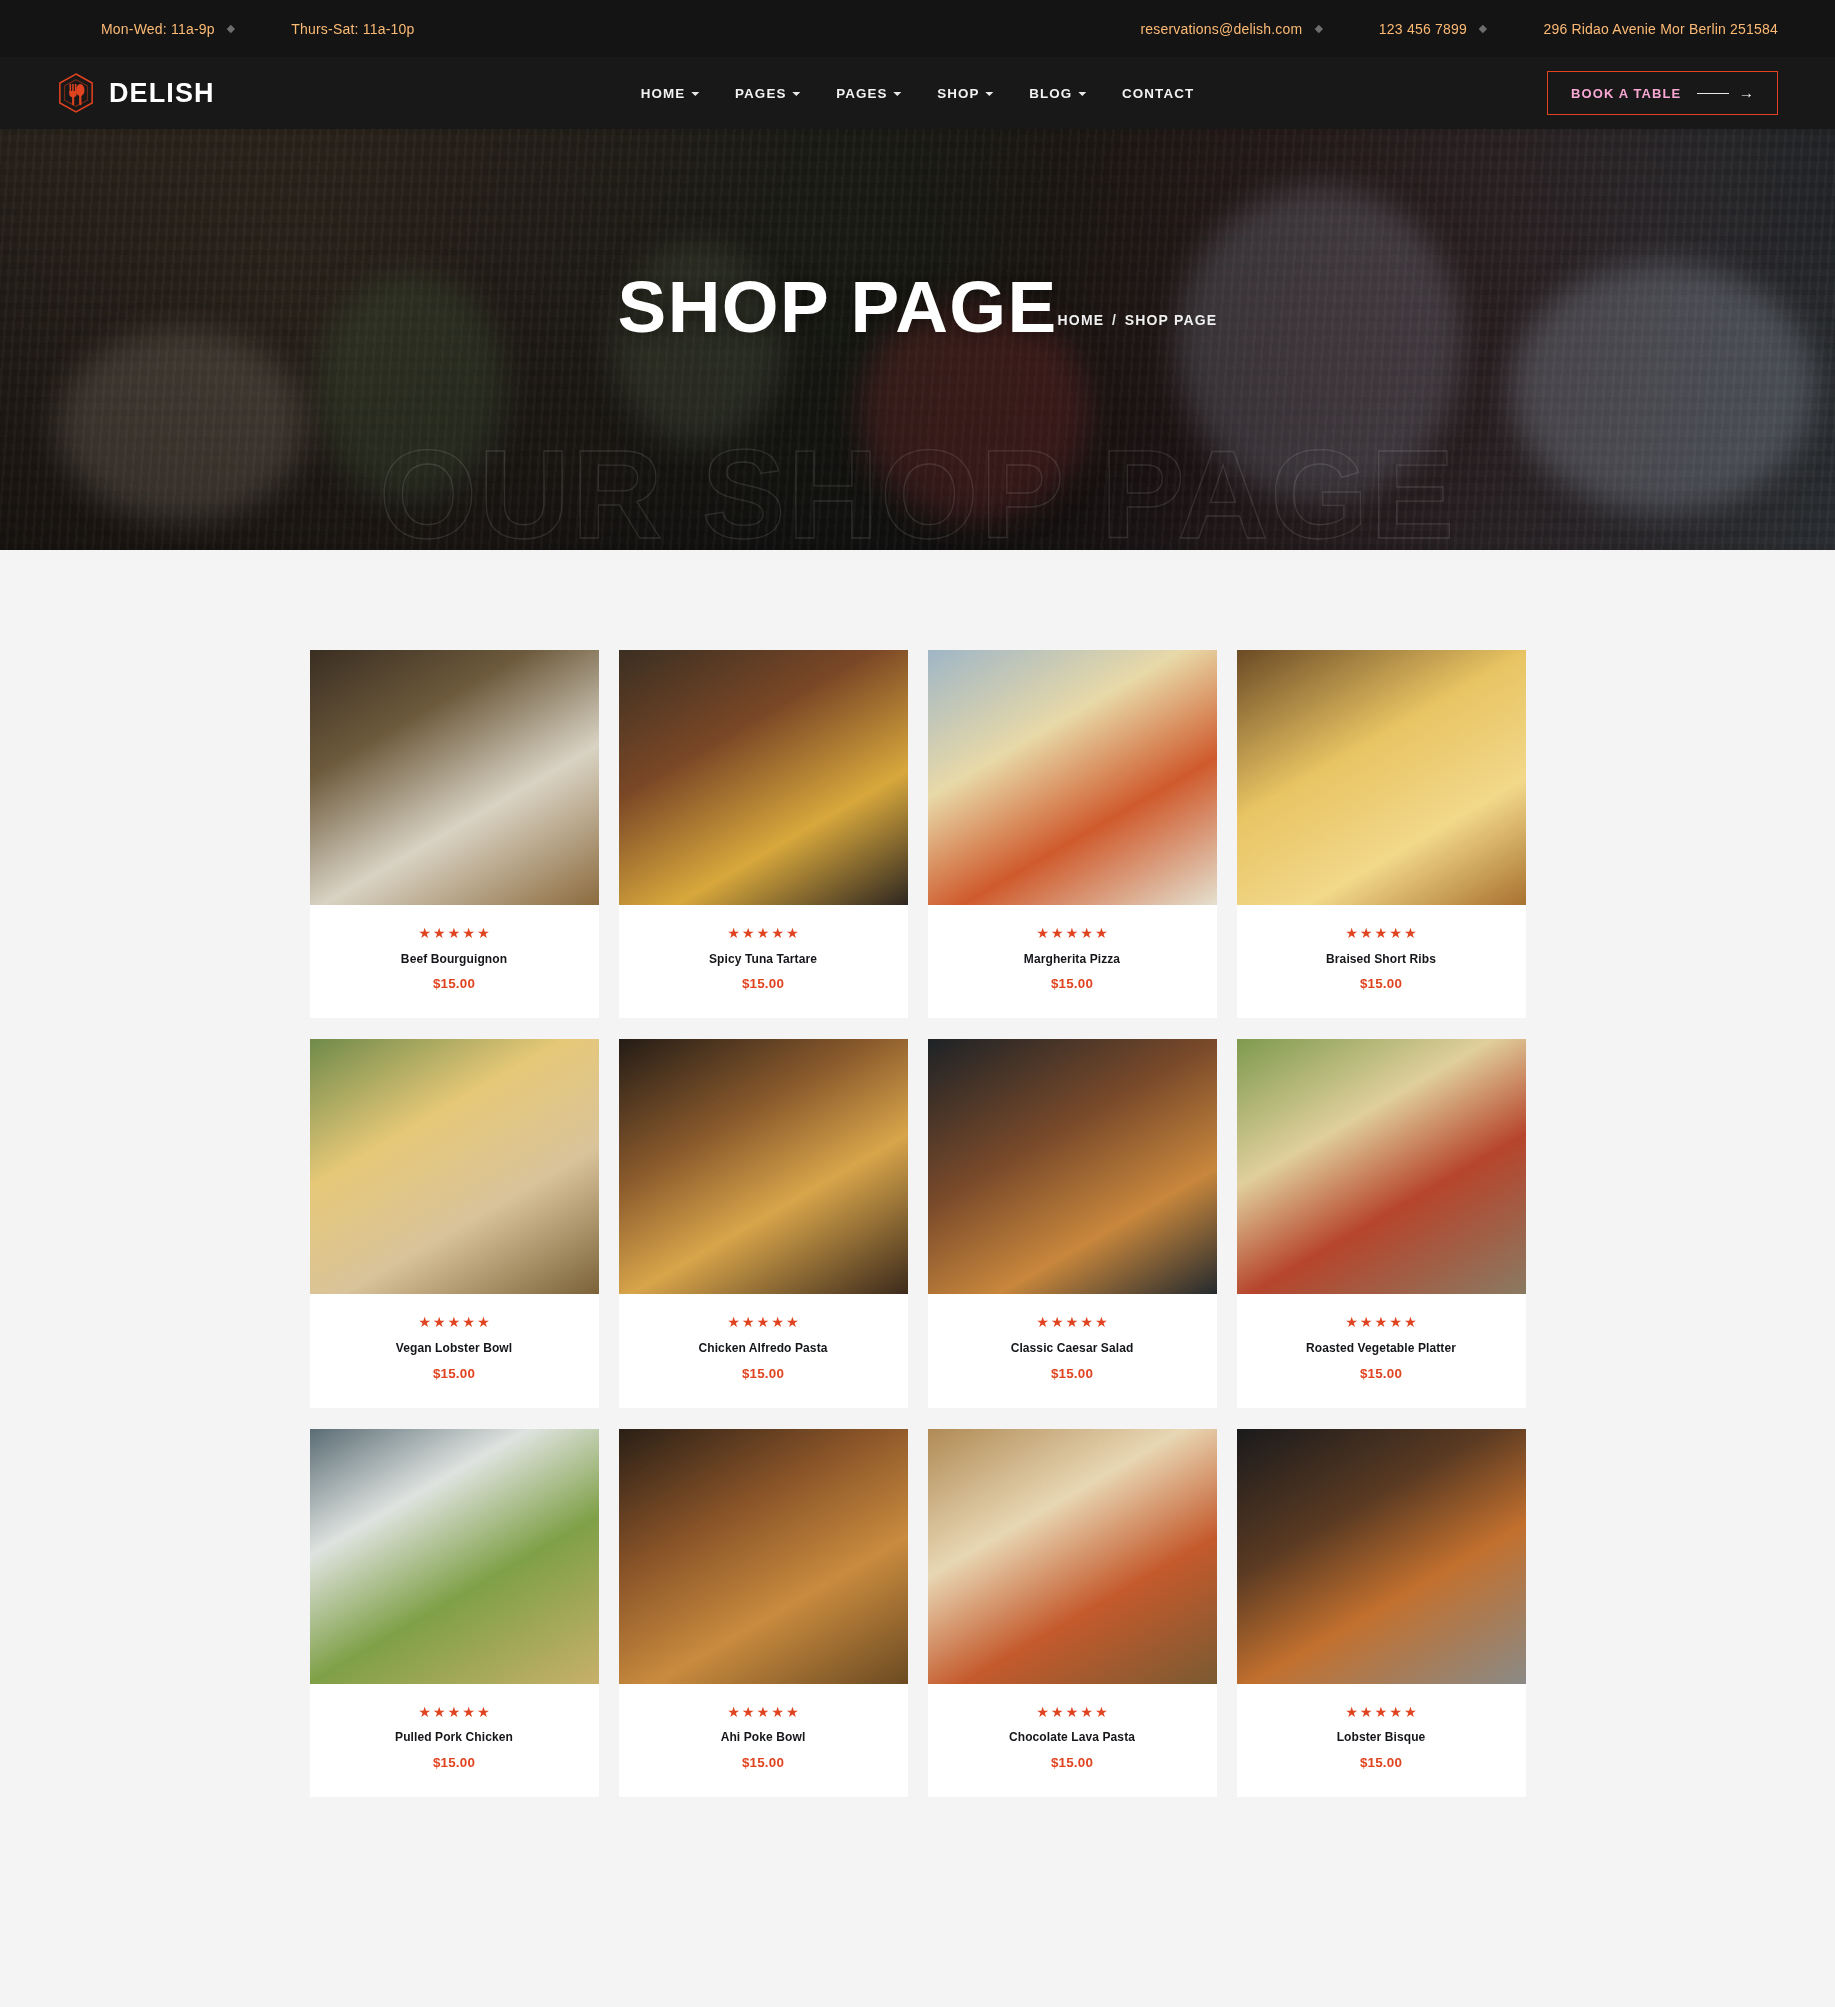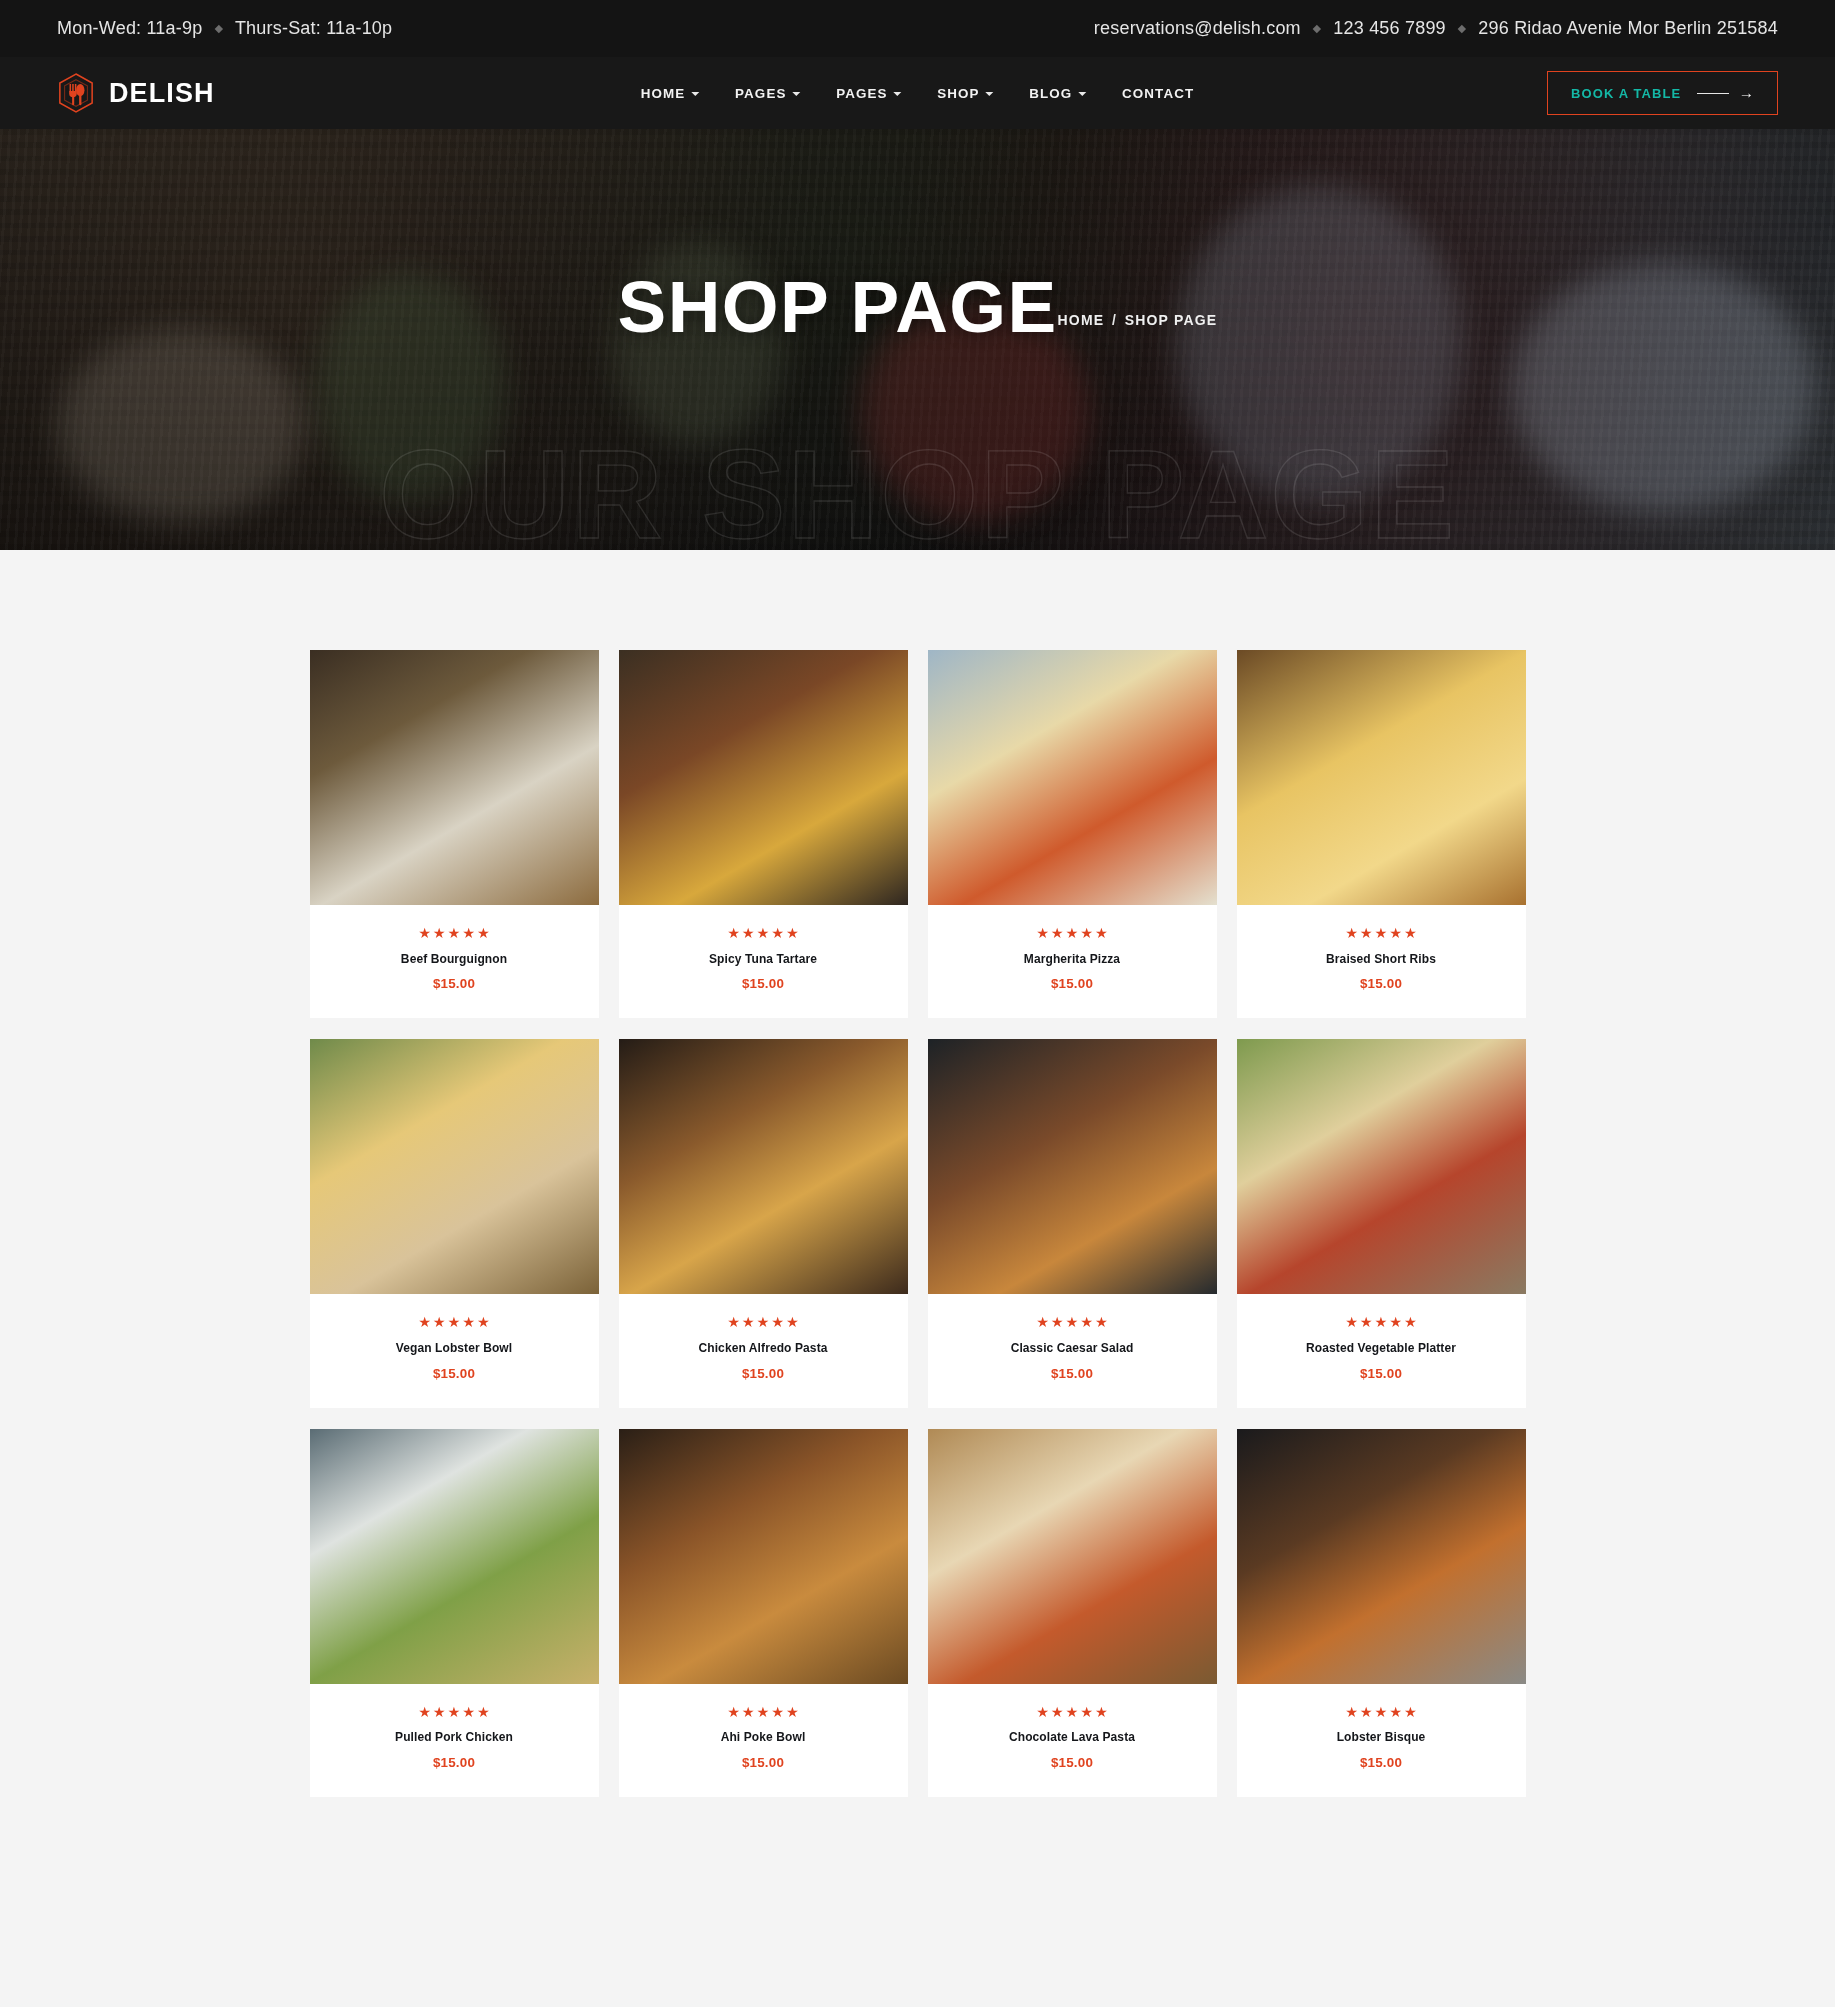--- a/index.html
+++ b/index.html
@@ -9,21 +9,21 @@
     background:#f4f4f4;
     -webkit-font-smoothing:antialiased;
   }
 
   
   .topbar{
     height:57px; background:#141414; display:flex; align-items:center;
     justify-content:space-between; padding:0 57px; color:#cfcfcf;
   }
   .topbar-left,.topbar-right{ display:flex; align-items:center; }
-  .tb-item{ font-size:18px; letter-spacing:0.2px; color:#e5e5e5; white-space:nowrap; }
+  .tb-item{ font-size:14px; letter-spacing:0.2px; color:#fdba74; white-space:nowrap;margin-left:44px; }
   .tb-sep{ width:32.5px; text-align:center; color:#6a6a6a; font-size:9.6px; }
   .tb-sep i{ display:inline-block; width:5.7px; height:5.7px; background:#6d6d6d;
              transform:rotate(45deg); }
 
   
   .header{
     height:72px; background:#181818; display:flex; align-items:center;
     justify-content:space-between; padding:0 57px; position:relative; z-index:5;
   }
   .brand{ display:flex; align-items:center; gap:14px; }
@@ -39,21 +39,21 @@
   }
   .caret{
     width:0; height:0; border-left:4.3px solid transparent;
     border-right:4.3px solid transparent; border-top:4.8px solid #e9e9e9;
     margin-top:1.9px;
   }
   .book-btn{
     border:1px solid #e0431f; height:44px; display:flex; align-items:center;
     gap:15.3px; padding:0 23px; cursor:pointer; background:transparent;
   }
-  .book-btn .lbl{ color:#14b8a6; font-size:13px; font-weight:700; letter-spacing:1.1px; }
+  .book-btn .lbl{ color:#f9a8d4; font-size:13px; font-weight:700; letter-spacing:1.1px; }
   .book-btn .dash{ width:32.5px; height:1px; background:#e6e6e6; }
   .book-btn .arw{ color:#fff; font-size:15.3px; line-height:1; margin-left:-5.7px;}
 
   
   .hero{
     height:421px; position:relative; overflow:hidden;
     background:
       radial-gradient(circle at 16% 42%, rgba(150,120,90,.30), transparent 34%),
       radial-gradient(circle at 46% 30%, rgba(60,78,52,.40), transparent 40%),
       radial-gradient(circle at 74% 55%, rgba(120,40,40,.38), transparent 36%),

